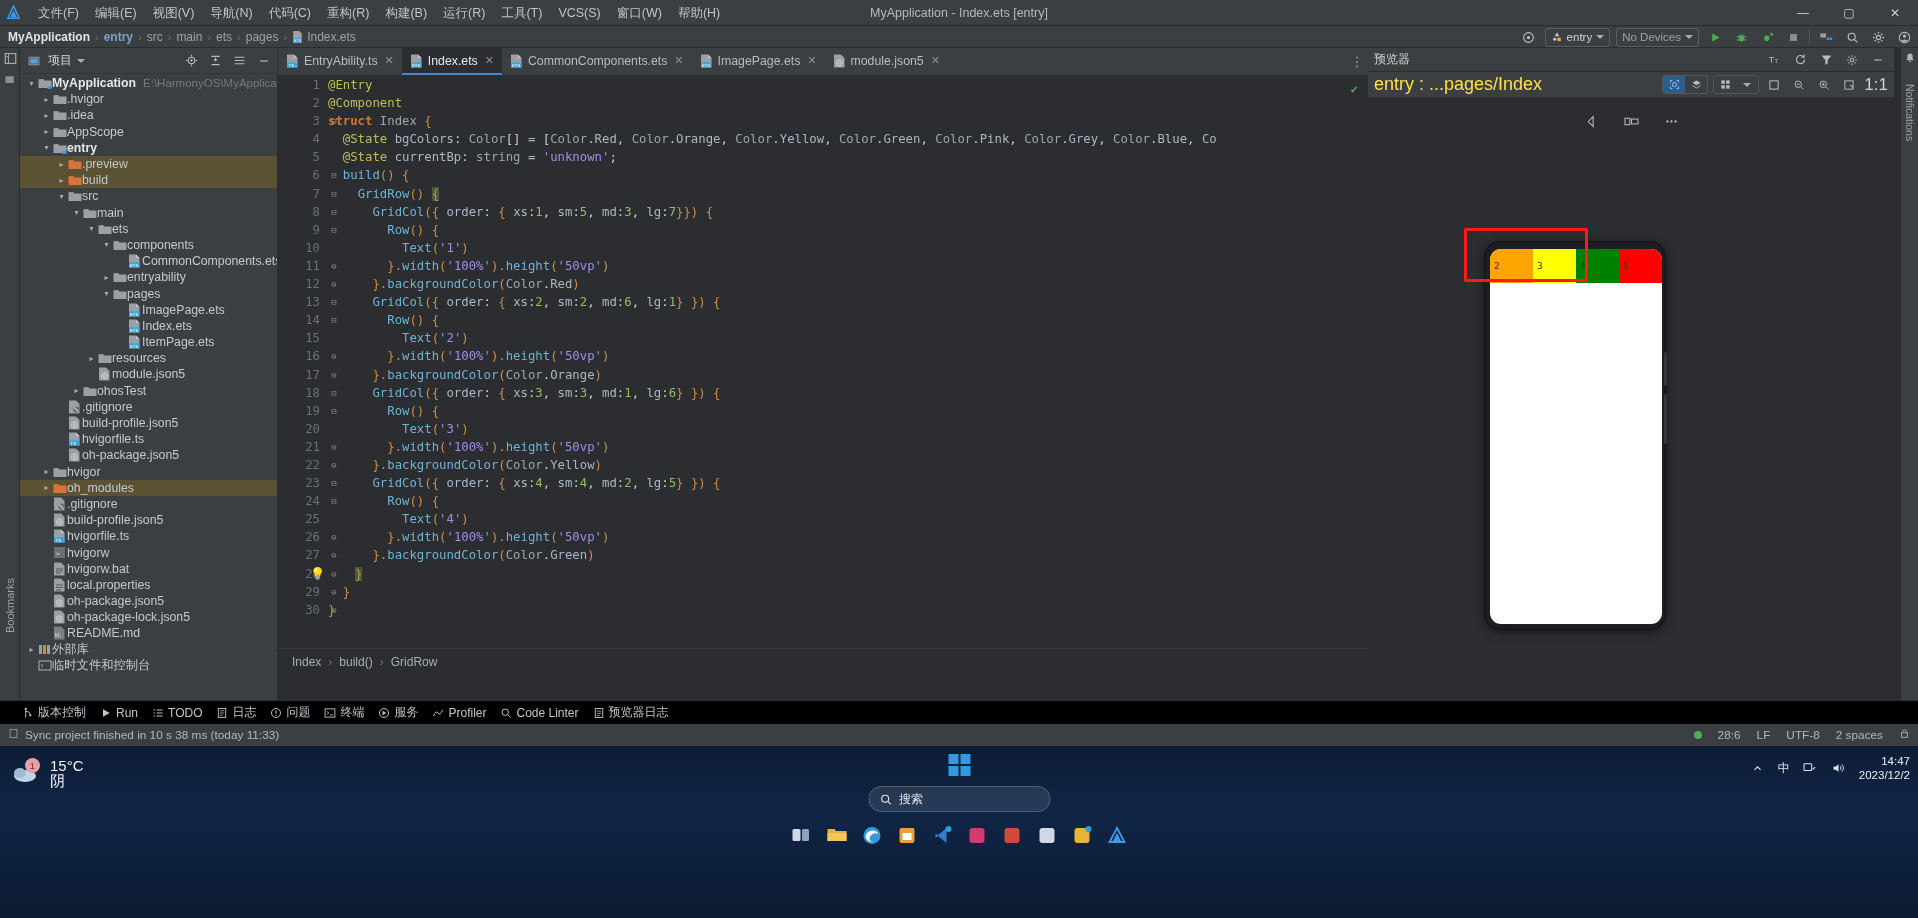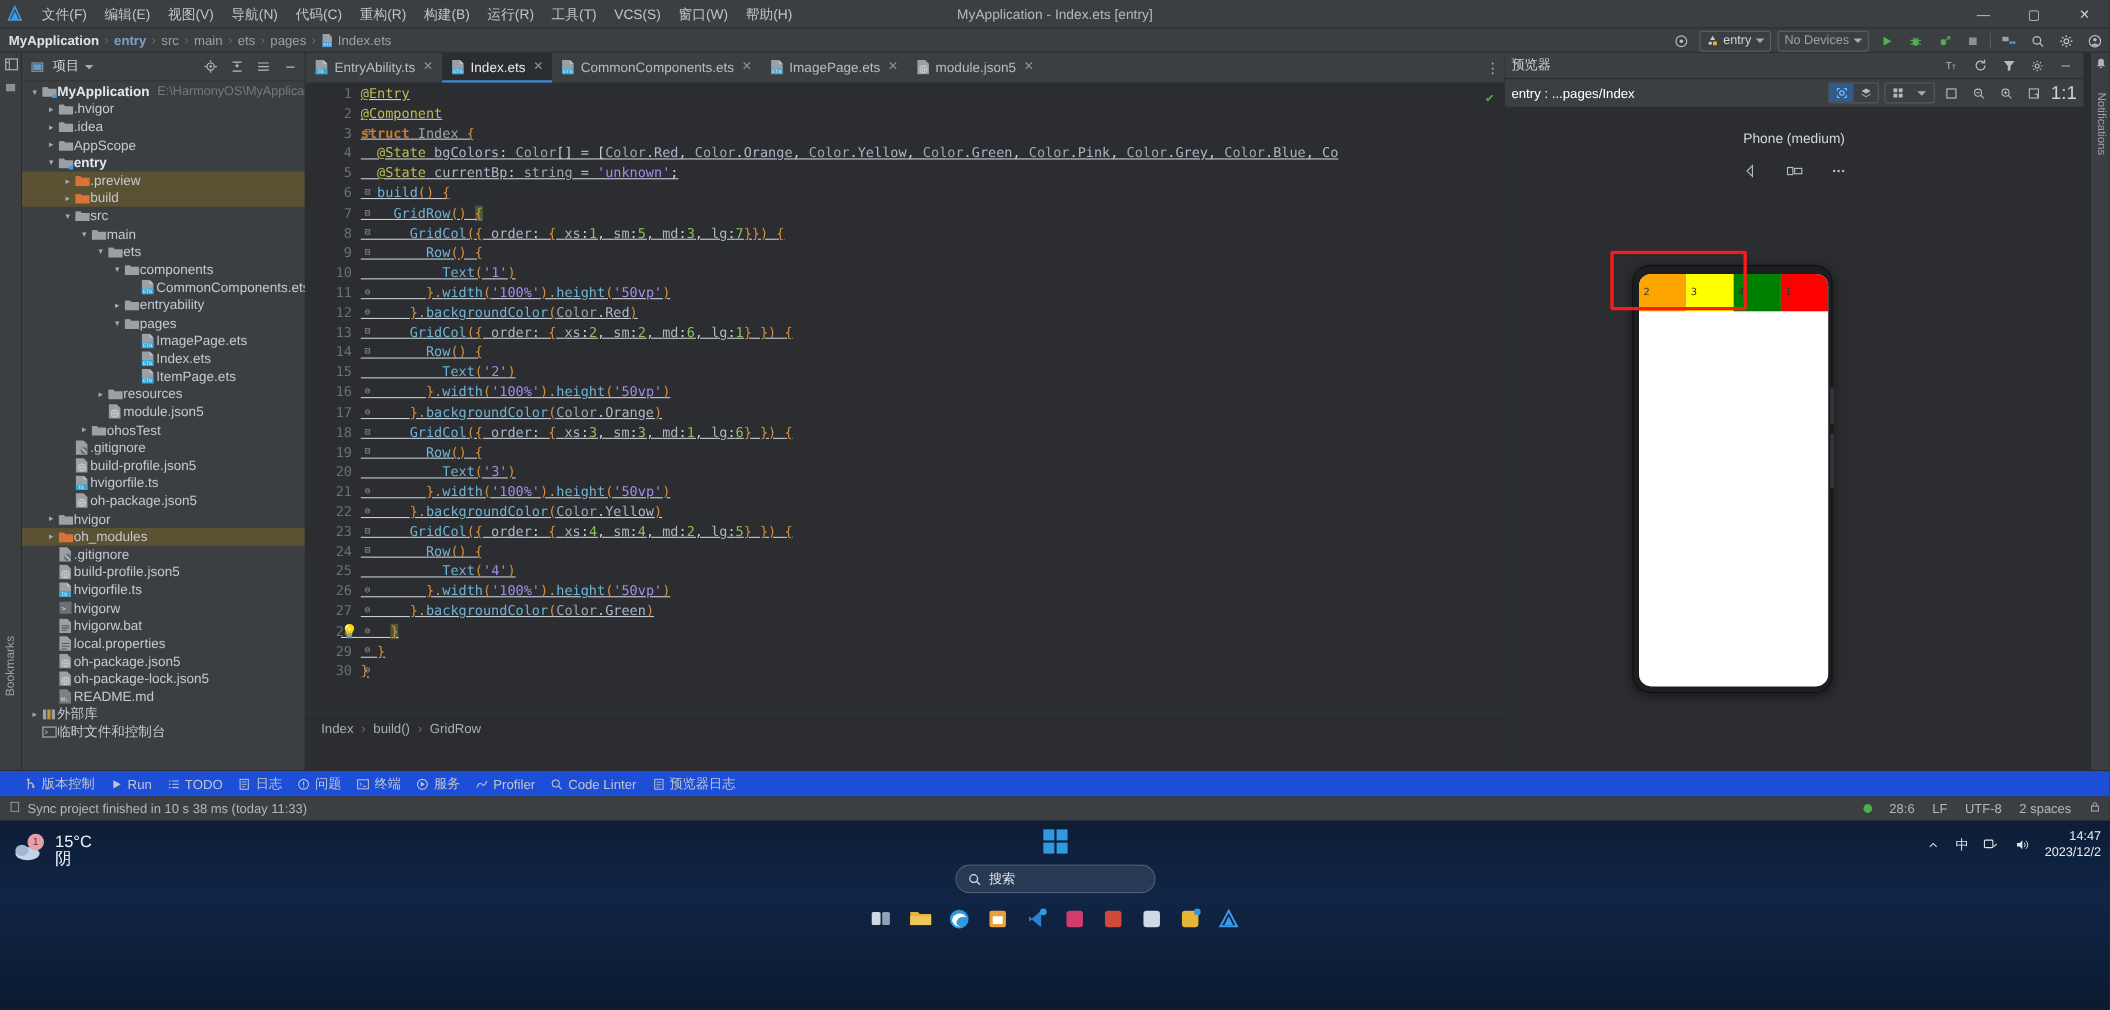--- a/index.html
+++ b/index.html
@@ -117,21 +117,21 @@
     background: #2b2d30; overflow: hidden;
     font-family: "DejaVu Sans Mono", monospace; font-size: 12.3px; line-height: 18.1px;
   }
   .gutter {
     position: absolute; left: 0; top: 0; width: 48px; bottom: 0; text-align: right;
     color: #6b7075; user-select: none;
   }
   .gutter div { height: 18.1px; padding-right: 6px; }
   .foldcol { position: absolute; left: 48px; top: 0; width: 16px; bottom: 0; }
   .foldcol div { height: 18.1px; display: flex; align-items: center; justify-content: center; color: #8a9097; font-size: 9px; }
-  .codelines { position: absolute; left: 50px; top: 0; right: 10px; bottom: 0; white-space: pre; text-decoration: underline; }
+  .codelines { position: absolute; left: 50px; top: 0; right: 10px; bottom: 0; white-space: pre; }
   .codelines > div { height: 18.1px; }
   .k-dec { color: #bfbd56; }            
   .k-key { color: #cc7832; font-weight: bold; }  
   .k-type { color: #9aa7b0; }
   .k-fn { color: #6fb3d2; }
   .k-str { color: #a38ce8; }
   .k-num { color: #8fbf5f; }
   .k-punc { color: #d0903f; }
   .k-plain { color: #c9cdd2; }
   .k-ident { color: #a9b7c6; }
@@ -160,21 +160,21 @@
     height: 24px; display: flex; align-items: center; padding: 0 6px; gap: 6px;
     background: #3c3f41; border-bottom: 1px solid #2b2d30;
   }
   .pv-title { font-size: 12px; color: #cdd2d8; }
   .pv-head .sp { flex: 1; }
   .pv-ico { width: 20px; height: 20px; display:flex;align-items:center;justify-content:center;color:#b6bbc1; font-size: 12px; }
   .pv-toolbar {
     height: 26px; display: flex; align-items: center; padding: 0 6px; gap: 5px;
     background: #3c3f41; border-bottom: 1px solid #2b2d30;
   }
-  .pv-path { font-size: 12px; color: #ffffff; }
+  .pv-path { font-size: 18px; color: #fde047; }
   .seg { display: flex; border: 1px solid #55595e; border-radius: 3px; overflow: hidden; height: 19px; }
   .seg .sbtn { width: 22px; display:flex;align-items:center;justify-content:center; color:#b6bbc1; font-size: 11px; }
   .seg .sbtn.on { background: #2f5c8a; color: #e8f0fa; }
   .pv-canvas { position: absolute; left: 0; top: 51px; right: 0; bottom: 0; background: #2b2d30; }
   .dev-label { text-align: center; font-size: 12.5px; color: #d5dade; margin-top: 20px; }
   .dev-ctrls { display: flex; justify-content: center; gap: 14px; margin-top: 12px; color: #b6bbc1; font-size: 13px; }
   .dev-ctrls > div { width: 26px; height: 20px; display:flex;align-items:center;justify-content:center; }
 
   .phone {
     position: absolute; left: 116px; top: 142px; width: 182px; height: 389px;
@@ -197,21 +197,21 @@
   
   .rightstrip {
     position: absolute; right: 0; top: 48px; width: 18px; height: 652px;
     background: #3c3f41; border-left: 1px solid #2b2d30;
   }
   .rs-label { writing-mode: vertical-rl; font-size: 10.5px; color: #9ba1a8; margin-top: 20px; margin-left: 3px; }
 
   
   .bottombar {
     position: absolute; left: 0; top: 700px; width: 1918px; height: 24px;
-    background: #1d4ed8; display: flex; align-items: center; padding-left: 22px; gap: 14px;
+    background: #000000; display: flex; align-items: center; padding-left: 22px; gap: 14px;
     border-top: 1px solid #2b2d30; font-size: 12px; color: #c0c5cb;
   }
   .bb-item { display: flex; align-items: center; gap: 4px; }
 
   
   .statusbar {
     position: absolute; left: 0; top: 724px; width: 1918px; height: 22px;
     background: #3c3f41; display: flex; align-items: center; padding-left: 8px;
     font-size: 11.8px; color: #b2b7bd;
   }
@@ -1055,21 +1055,20 @@
       <span class="pv-ico">
         <svg width="12" height="12" viewBox="0 0 16 16">
             <rect x="2.5" y="2.5" width="11" height="11" fill="none" stroke="#b6bbc1" stroke-width="1.3"></rect>
             <path d="M9 9h3.5v3.5" fill="none" stroke="#b6bbc1" stroke-width="1.3"></path>
           </svg>
       </span>
       <span style="font-size:17px;color:#cdd2d8;">1:1</span>
     </div>
 
     <div class="pv-canvas">
-      <div class="dev-label">Phone (medium)</div>
       <div class="dev-ctrls">
         <div>
           <svg width="13" height="13" viewBox="0 0 16 16">
               <path d="M10 2 L4 8 L10 14Z" fill="none" stroke="#b6bbc1" stroke-width="1.3"></path>
             </svg>
         </div>
         <div>
           <svg width="15" height="13" viewBox="0 0 18 16">
               <rect x="1" y="4" width="6" height="8" fill="none" stroke="#b6bbc1" stroke-width="1.3"></rect>
               <rect x="9" y="5" width="8" height="6" fill="none" stroke="#b6bbc1" stroke-width="1.3"></rect>

